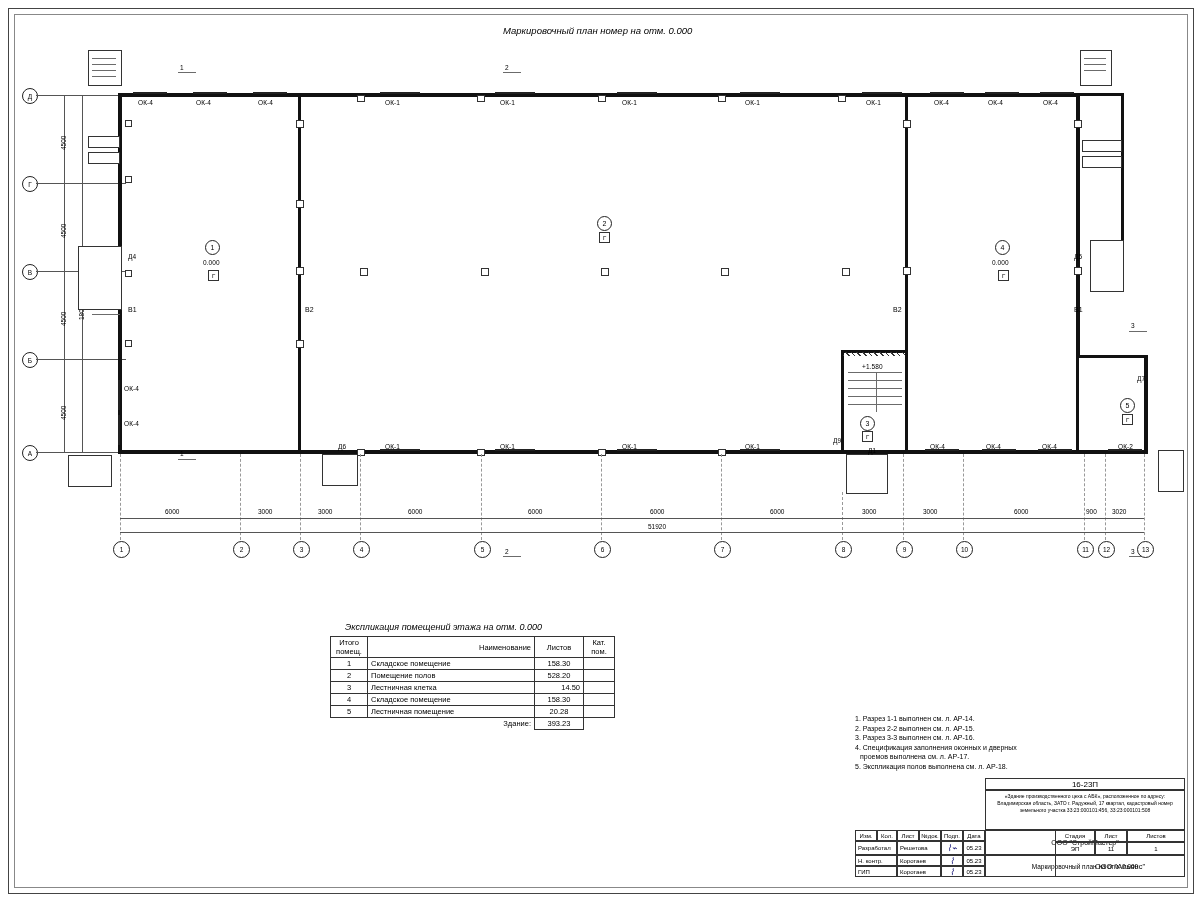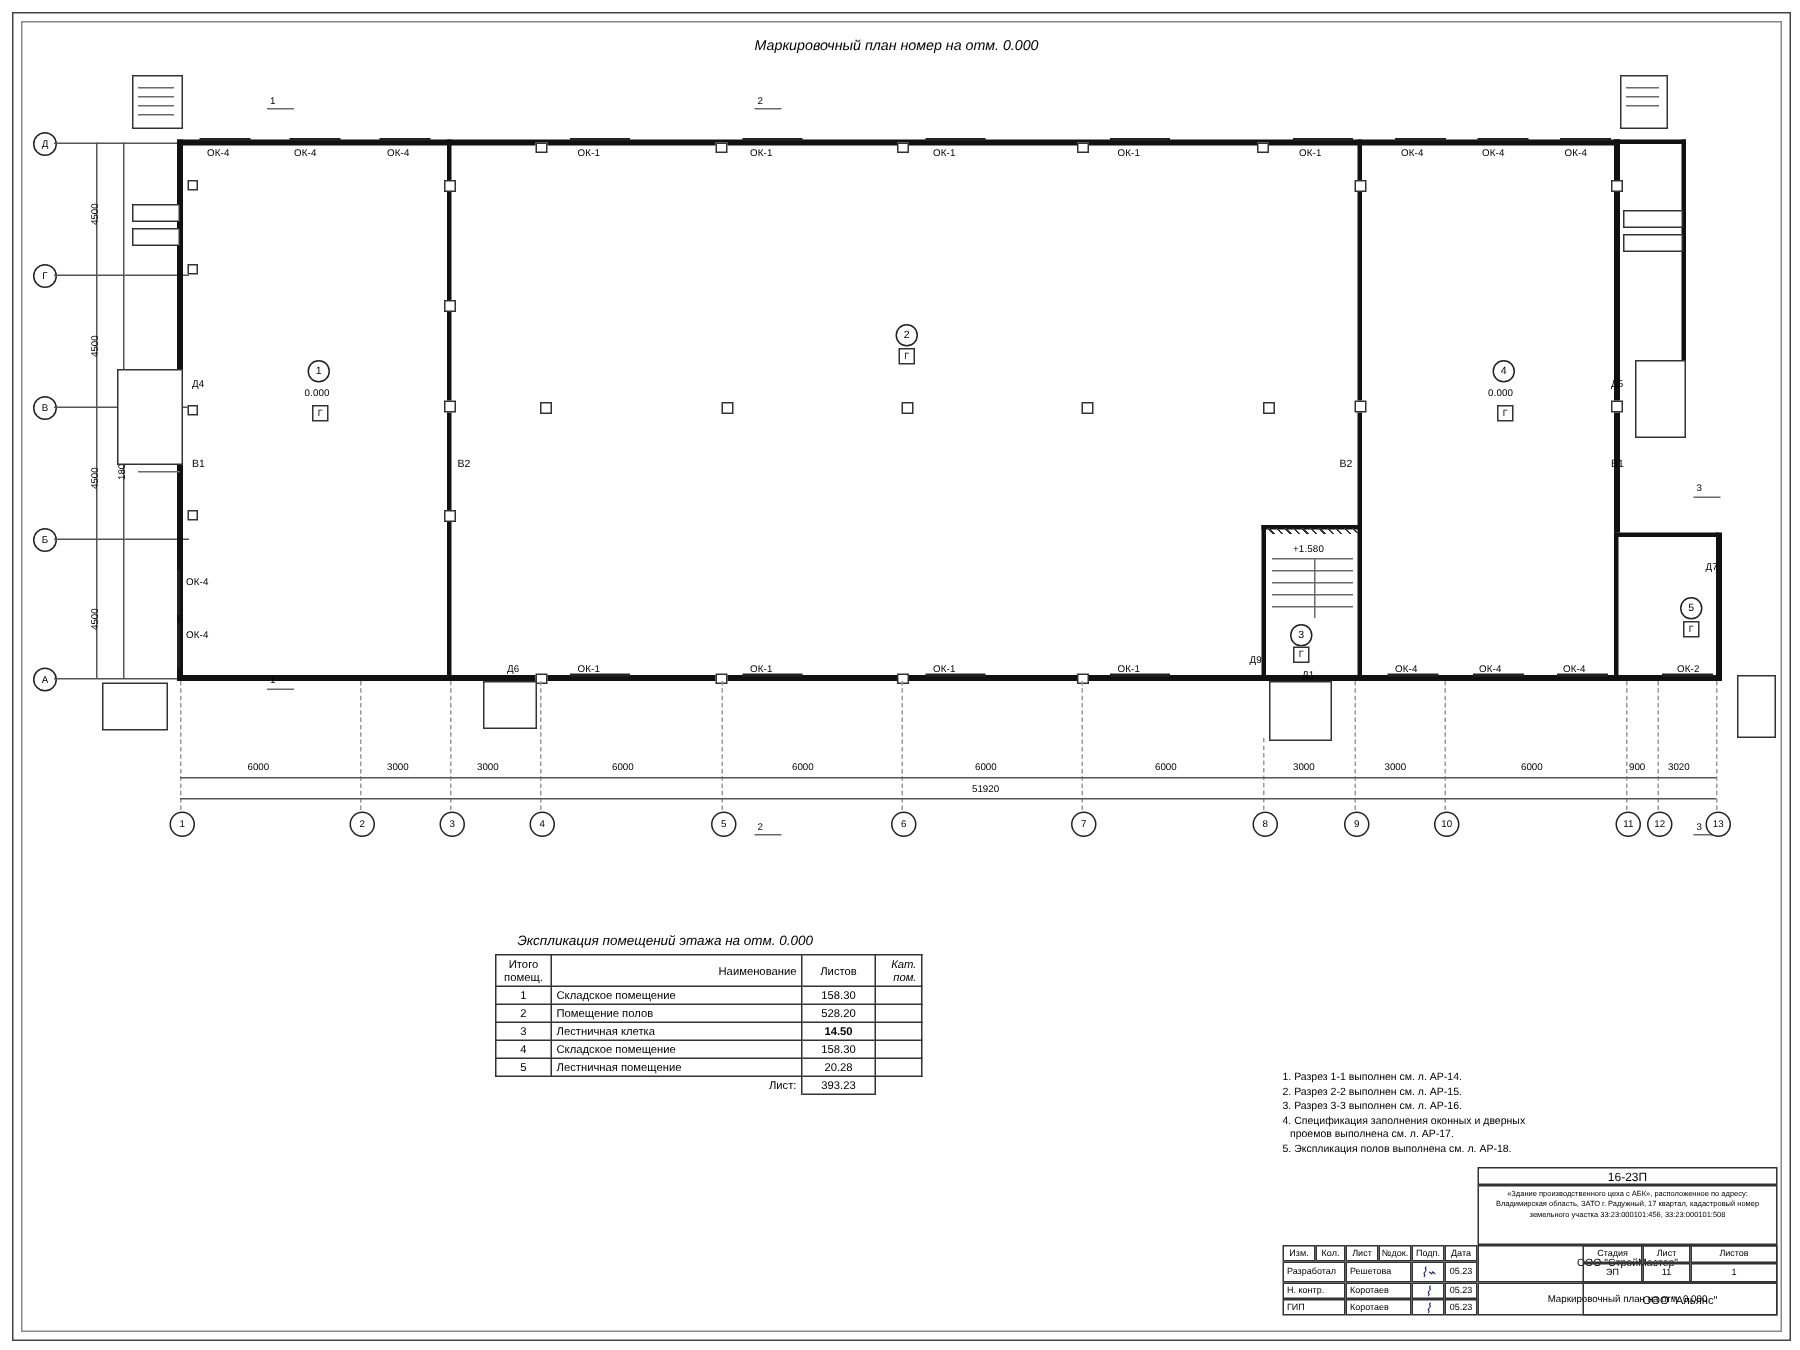--- a/index.html
+++ b/index.html
@@ -271,56 +271,56 @@
   <div class="circ" style="left:1137px;top:541px;width:15px;height:15px;">13</div>
 
   <div class="exptitle">Экспликация помещений этажа на отм. 0.000</div>
   <div class="expwrap">
     <table class="exp">
       <thead>
         <tr>
           <th style="width:30px;text-align:center;">Итого помещ.</th>
           <th style="width:160px;text-align:right;">Наименование</th>
           <th style="width:42px;text-align:center;">Листов</th>
-          <th style="width:24px;text-align:right;font-style:italic;">Кат. пом.</th>
+          <th style="width:24px;text-align:center;">Кат. пом.</th>
         </tr>
       </thead>
       <tbody>
         <tr>
           <td style="text-align:center;">1</td>
           <td>Складское помещение</td>
           <td style="text-align:center;">158.30</td>
           <td></td>
         </tr>
         <tr>
           <td style="text-align:center;">2</td>
           <td>Помещение полов</td>
           <td style="text-align:center;">528.20</td>
           <td></td>
         </tr>
         <tr>
           <td style="text-align:center;">3</td>
           <td>Лестничная клетка</td>
-          <td style="text-align:center;font-weight:bold;">14.50</td>
+          <td style="text-align:right;">14.50</td>
           <td></td>
         </tr>
         <tr>
           <td style="text-align:center;">4</td>
           <td>Складское помещение</td>
           <td style="text-align:center;">158.30</td>
           <td></td>
         </tr>
         <tr>
           <td style="text-align:center;">5</td>
           <td>Лестничная помещение</td>
           <td style="text-align:center;">20.28</td>
           <td></td>
         </tr>
         <tr>
-          <td colspan="2" style="text-align:right;border-left:none;border-bottom:none;">Лист:</td>
+          <td colspan="2" style="text-align:right;border-left:none;border-bottom:none;">Здание:</td>
           <td style="text-align:center;">393.23</td>
           <td style="border-right:none;border-bottom:none;"></td>
         </tr>
       </tbody>
     </table>
   </div>
 
   <div class="notes">
     <div>1. Разрез 1-1 выполнен см. л. АР-14.</div>
     <div>2. Разрез 2-2 выполнен см. л. АР-15.</div>

